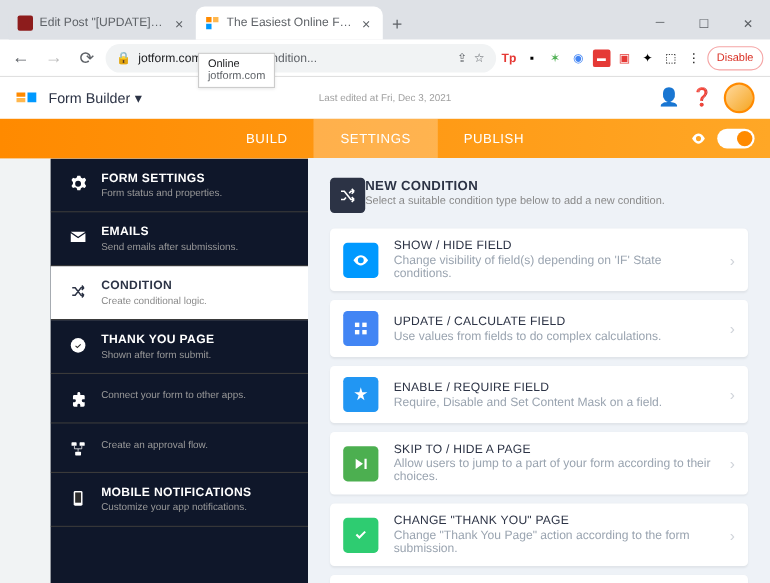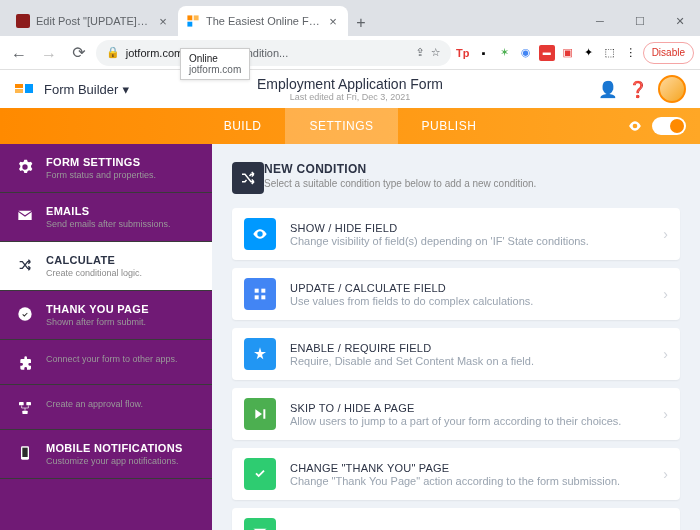--- a/index.html
+++ b/index.html
@@ -39,21 +39,21 @@
 
 .tabbar { height: 36px; background: linear-gradient(90deg, #ff8a00, #ffa726); display: flex; align-items: center; justify-content: center; gap: 0; position: relative; }
 .tab-item { padding: 0 24px; height: 36px; display: flex; align-items: center; color: #fff; font-size: 12px; letter-spacing: 0.5px; }
 .tab-item.active { background: rgba(255,255,255,0.25); }
 .tabbar-right { position: absolute; right: 14px; display: flex; align-items: center; gap: 10px; }
 .eye-toggle { width: 14px; height: 14px; color: #fff; }
 .toggle { width: 34px; height: 18px; background: #fff; border-radius: 9px; position: relative; }
 .toggle::after { content: ''; position: absolute; width: 14px; height: 14px; background: #ff8a00; border-radius: 50%; top: 2px; right: 2px; }
 
 .content { flex: 1; display: flex; overflow: hidden; }
-.sidebar { width: 212px; background: #701a75; overflow-y: auto; }
+.sidebar { width: 234px; background: #0f172a; overflow-y: auto; margin-left: 46px; }
 .side-item { padding: 12px 16px; display: flex; align-items: flex-start; gap: 12px; color: #fff; border-bottom: 1px solid #3a3a3a; }
 .side-item.active { background: #fff; color: #2c3345; }
 .side-item.active .side-desc { color: #8a8a8a; }
 .side-icon { width: 18px; height: 18px; flex-shrink: 0; margin-top: 2px; display: flex; align-items: center; justify-content: center; }
 .side-text { flex: 1; min-width: 0; }
 .side-title { font-size: 11px; font-weight: 600; letter-spacing: 0.3px; }
 .side-desc { font-size: 9px; color: #999; margin-top: 2px; }
 
 .main { flex: 1; background: #eef2f7; padding: 18px 20px; overflow-y: auto; }
 .cond-header { display: flex; margin-bottom: 14px; }
@@ -141,21 +141,20 @@
           <path fill="#ff8a00" d="M1 5h8v4H1z"></path>
           <path fill="#ffb74d" d="M1 10h8v4H1z"></path>
           <path fill="#0099ff" d="M11 5h8v9h-8z"></path>
         </svg>
     </span>
     <span class="fb-label">
       <span>Form Builder</span>
       <span>▾</span>
     </span>
     <div class="form-title-wrap">
-      <div class="form-title">Employment Application Form</div>
       <div class="form-edited">Last edited at Fri, Dec 3, 2021</div>
     </div>
     <div class="header-right">
       <span style="color:#6f7e9c">👤</span>
       <span style="color:#6f7e9c">❓</span>
       <span class="avatar"></span>
     </div>
   </div>
 
   <div class="tabbar">
@@ -196,21 +195,21 @@
       <div class="side-desc">Send emails after submissions.</div>
     </div>
         </div>
         <div class="side-item active">
     <span class="side-icon">
             <svg width="16" height="16" viewBox="0 0 24 24" fill="none" stroke="currentColor" stroke-width="2">
               <path d="M4 7h4l8 10h4M4 17h4l8-10h4M20 7l-3-3m3 3l-3 3m3 7l-3 3m3-3l-3-3"></path>
             </svg>
           </span>
     <div class="side-text">
-      <div class="side-title">CALCULATE</div>
+      <div class="side-title">CONDITION</div>
       <div class="side-desc">Create conditional logic.</div>
     </div>
         </div>
         <div class="side-item">
     <span class="side-icon">
             <svg width="16" height="16" viewBox="0 0 24 24" fill="currentColor">
               <circle cx="12" cy="12" r="10"></circle>
               <path fill="#2c2c2c" d="M9 12l2 2 4-4 1 1-5 5-3-3z"></path>
             </svg>
           </span>

